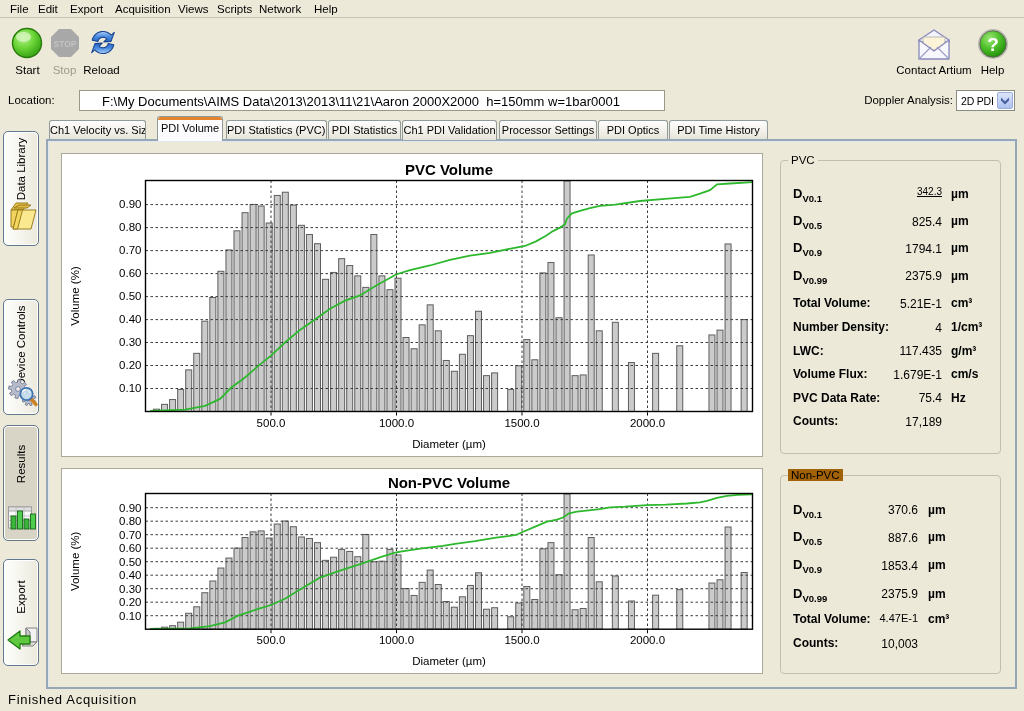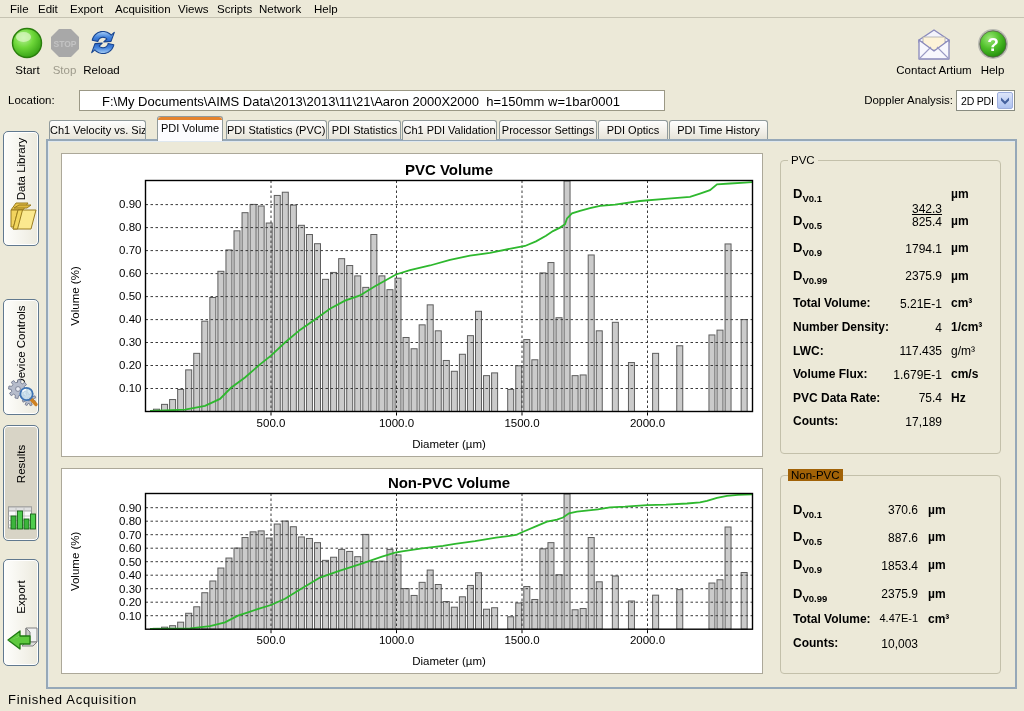--- a/index.html
+++ b/index.html
@@ -367,21 +367,21 @@
 <polyline points="89.0,160.9 129.0,160.4 149.0,158.2 164.0,154.4 177.0,147.7 187.0,144.3 199.0,140.3 210.0,137.0 224.0,130.8 239.0,121.6 259.0,109.6 279.0,102.6 300.0,95.8 321.0,88.7 335.0,84.5 341.0,83.4 361.0,80.3 382.0,77.8 394.0,75.9 414.0,73.2 435.0,69.7 455.0,67.0 461.0,64.3 476.0,57.8 486.0,53.6 496.0,51.6 502.0,49.5 508.0,45.3 516.0,43.7 537.0,41.3 549.0,39.4 564.0,38.7 586.0,37.1 605.0,36.7 626.0,35.5 639.0,34.3 646.0,32.9 656.0,29.8 666.0,27.8 677.0,26.9 691.0,26.4" fill="none" stroke="#2eb82e" stroke-width="1.8"></polyline>
 <rect x="84.5" y="25.5" width="607.0" height="135.70000000000005" fill="none" stroke="#000" stroke-width="1.4"></rect>
 <text x="18" y="93.35000000000002" text-anchor="middle" font-family="Liberation Sans, sans-serif" font-size="11.5" fill="#000" transform="rotate(-90 18 93.35000000000002)">Volume (%)</text>
 <text x="388" y="197.20000000000005" text-anchor="middle" font-family="Liberation Sans, sans-serif" font-size="11.5" fill="#000">Diameter (µm)</text>
 </svg>
   </div>
 
 <div style="position:absolute;left:780px;top:160px;width:221px;height:294px;border:1px solid #c3c0aa;border-radius:4px;">
     <div style="position:absolute;left:0px;top:25px;height:18px;width:221px;">
 <span style="position:absolute;left:12px;top:0;font-size:13px;font-weight:bold;">D<span style="font-size:9.5px;vertical-align:-4px;">V0.1</span></span>
-<span style="position:absolute;right:60px;top:16px;font-size:12px;text-decoration:underline;">342.3</span>
+<span style="position:absolute;right:60px;top:0;font-size:10px;text-decoration:underline;">342.3</span>
 <span style="position:absolute;left:170px;top:1px;font-size:12px;font-weight:bold;">µm</span>
     </div>
     <div style="position:absolute;left:0px;top:52px;height:18px;width:221px;">
 <span style="position:absolute;left:12px;top:0;font-size:13px;font-weight:bold;">D<span style="font-size:9.5px;vertical-align:-4px;">V0.5</span></span>
 <span style="position:absolute;right:60px;top:1.5px;font-size:12px;">825.4</span>
 <span style="position:absolute;left:170px;top:1px;font-size:12px;font-weight:bold;">µm</span>
     </div>
     <div style="position:absolute;left:0px;top:79px;height:18px;width:221px;">
 <span style="position:absolute;left:12px;top:0;font-size:13px;font-weight:bold;">D<span style="font-size:9.5px;vertical-align:-4px;">V0.9</span></span>
 <span style="position:absolute;right:60px;top:1.5px;font-size:12px;">1794.1</span>
@@ -398,21 +398,21 @@
 <span style="position:absolute;left:170px;top:0px;font-size:12px;font-weight:bold;">cm³</span>
     </div>
     <div style="position:absolute;left:0px;top:159px;height:16px;width:221px;">
 <span style="position:absolute;left:12px;top:0;font-size:12px;font-weight:bold;">Number Density:</span>
 <span style="position:absolute;right:60px;top:0.5px;font-size:12px;">4</span>
 <span style="position:absolute;left:170px;top:0px;font-size:12px;font-weight:bold;">1/cm³</span>
     </div>
     <div style="position:absolute;left:0px;top:182.5px;height:16px;width:221px;">
 <span style="position:absolute;left:12px;top:0;font-size:12px;font-weight:bold;">LWC:</span>
 <span style="position:absolute;right:60px;top:0.5px;font-size:12px;">117.435</span>
-<span style="position:absolute;left:170px;top:0px;font-size:12px;font-weight:normal;">g/m³</span>
+<span style="position:absolute;left:170px;top:0px;font-size:12px;font-weight:bold;">g/m³</span>
     </div>
     <div style="position:absolute;left:0px;top:206px;height:16px;width:221px;">
 <span style="position:absolute;left:12px;top:0;font-size:12px;font-weight:bold;">Volume Flux:</span>
 <span style="position:absolute;right:60px;top:0.5px;font-size:12px;">1.679E-1</span>
 <span style="position:absolute;left:170px;top:0px;font-size:12px;font-weight:bold;">cm/s</span>
     </div>
     <div style="position:absolute;left:0px;top:229.5px;height:16px;width:221px;">
 <span style="position:absolute;left:12px;top:0;font-size:12px;font-weight:bold;">PVC Data Rate:</span>
 <span style="position:absolute;right:60px;top:0.5px;font-size:12px;">75.4</span>
 <span style="position:absolute;left:170px;top:0px;font-size:12px;font-weight:bold;">Hz</span>

